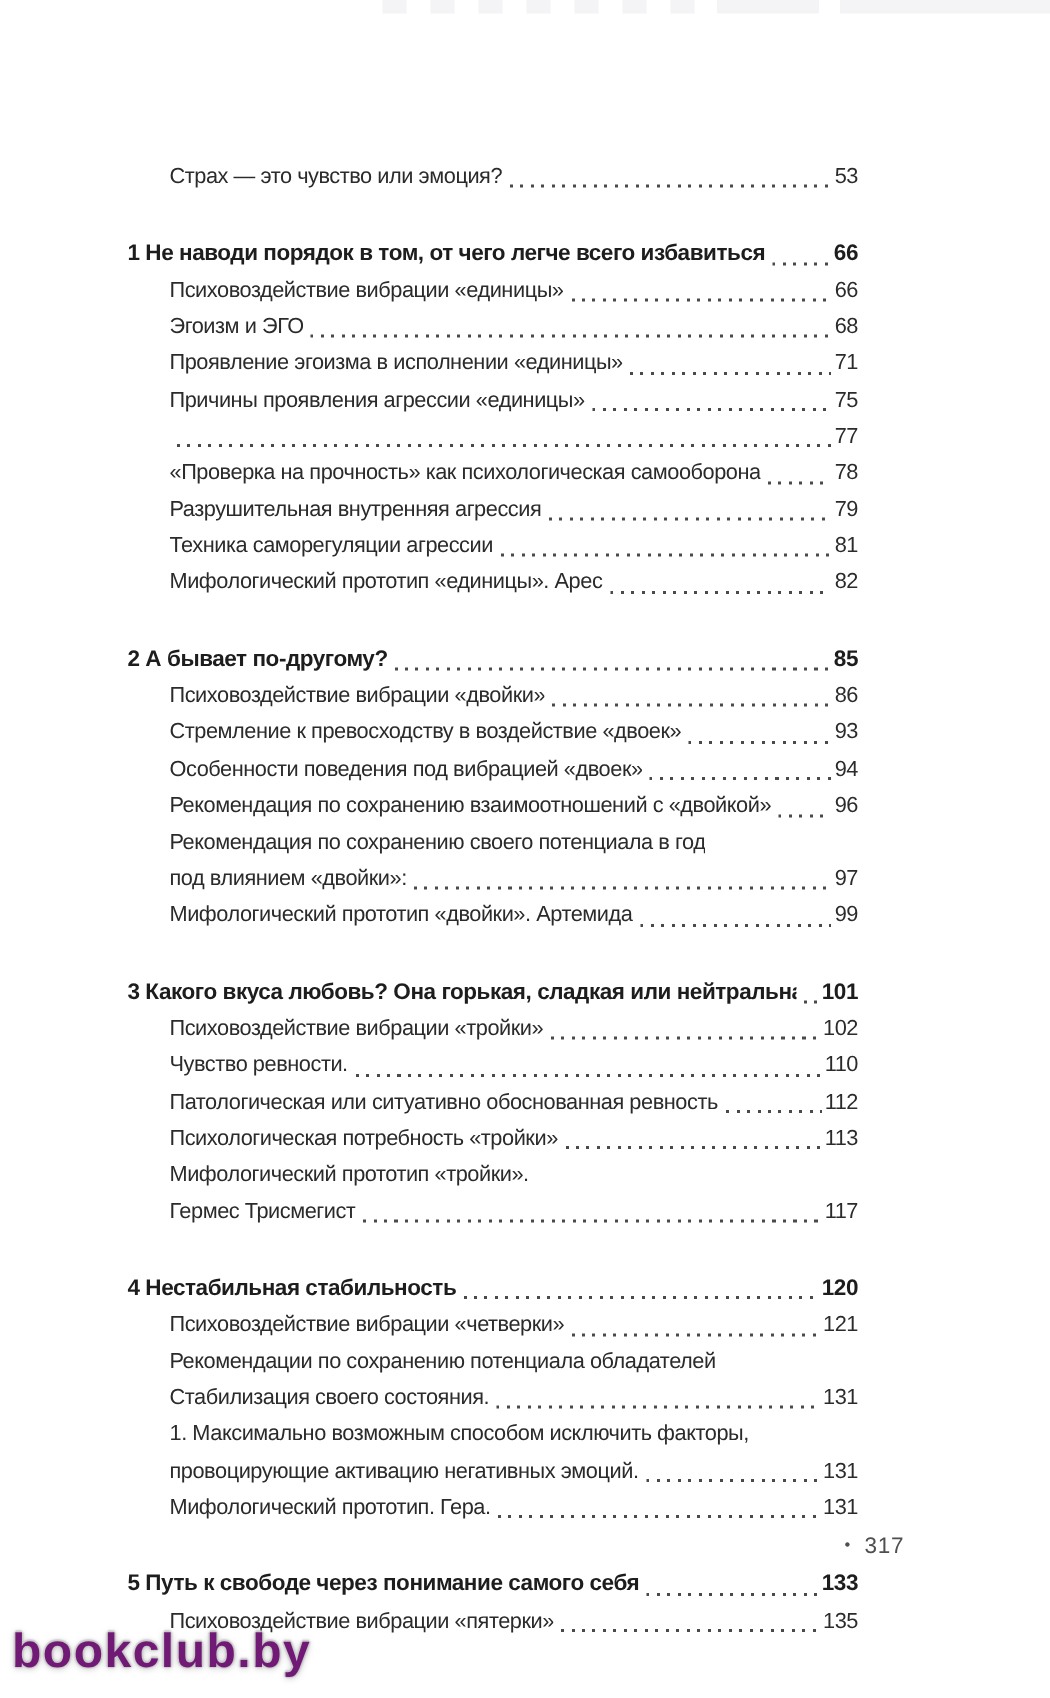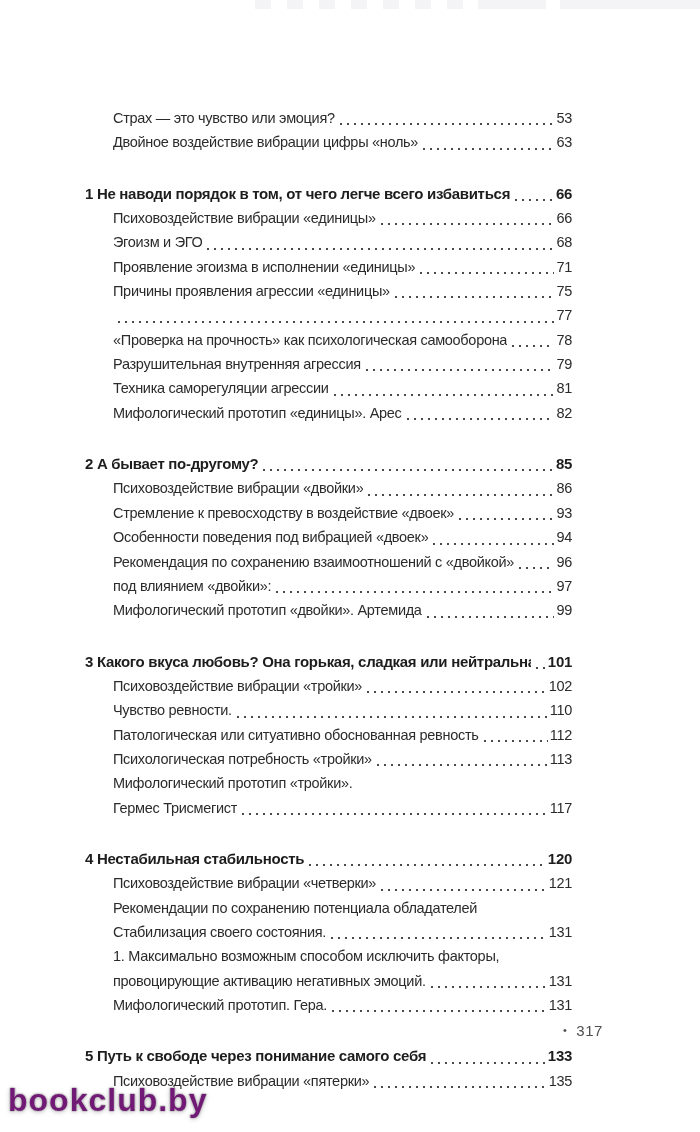--- a/index.html
+++ b/index.html
@@ -86,25 +86,20 @@
   <div class="artifact" style="left:447px; width:16px;"></div>
   <div class="artifact" style="left:478px; width:68px;"></div>
   <div class="artifact" style="left:560px; width:140px;"></div>
 
   <div class="toc">
       <div class="row sub">
         <span class="t">Страх — это чувство или эмоция?</span>
         <span class="dots"></span>
         <span class="pg">53</span>
       </div>
-      <div class="row sub">
-        <span class="t">Двойное воздействие вибрации цифры «ноль»</span>
-        <span class="dots"></span>
-        <span class="pg">63</span>
-      </div>
       <div class="row chapter">
         <span class="t">1 Не наводи порядок в том, от чего легче всего избавиться</span>
         <span class="dots"></span>
         <span class="pg">66</span>
       </div>
       <div class="row sub">
         <span class="t">Психовоздействие вибрации «единицы»</span>
         <span class="dots"></span>
         <span class="pg">66</span>
       </div>
@@ -164,20 +159,23 @@
       </div>
       <div class="row sub">
         <span class="t">Особенности поведения под вибрацией «двоек»</span>
         <span class="dots"></span>
         <span class="pg">94</span>
       </div>
       <div class="row sub">
         <span class="t">Рекомендация по сохранению взаимоотношений с «двойкой»</span>
         <span class="dots"></span>
         <span class="pg">96</span>
+      </div>
+      <div class="row sub">
+        <span class="t">Рекомендация по сохранению своего потенциала в год</span>
       </div>
       <div class="row sub">
         <span class="t">под влиянием «двойки»:</span>
         <span class="dots"></span>
         <span class="pg">97</span>
       </div>
       <div class="row sub">
         <span class="t">Мифологический прототип «двойки». Артемида</span>
         <span class="dots"></span>
         <span class="pg">99</span>

